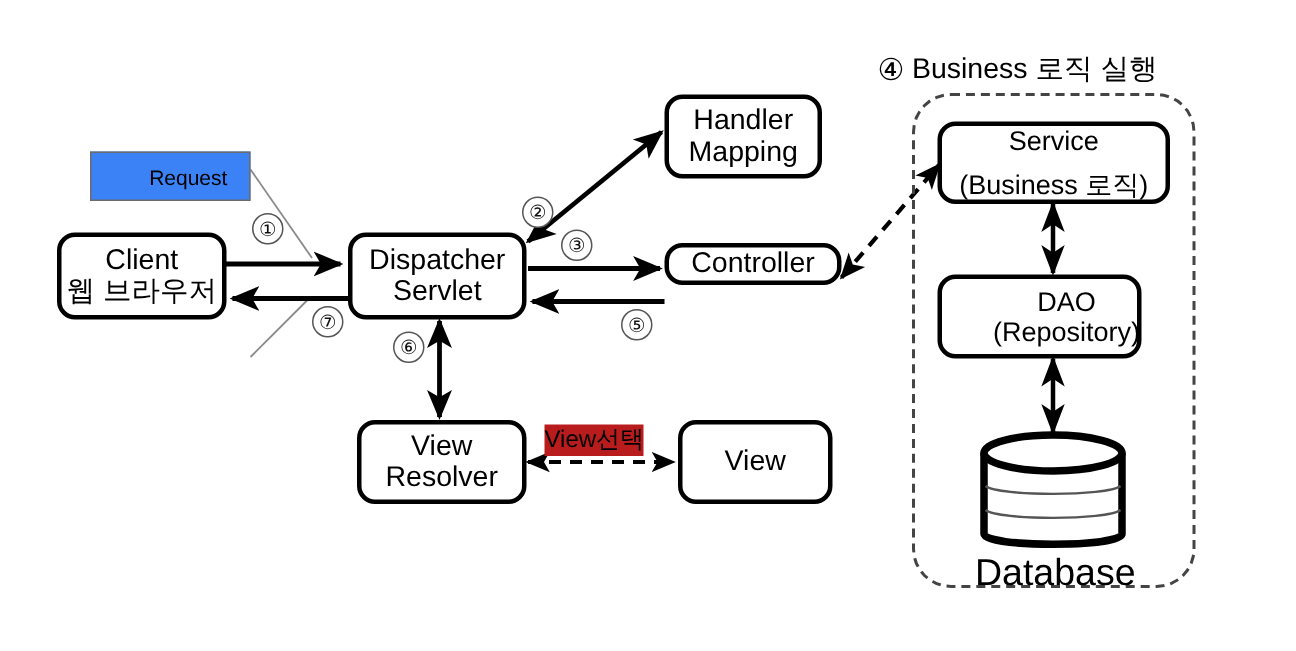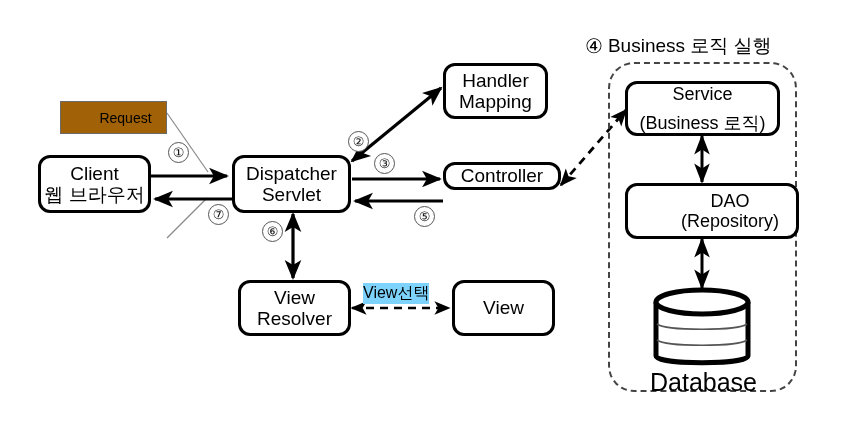--- a/index.html
+++ b/index.html
@@ -43,21 +43,21 @@
   .node .ln {
     display: block;
     white-space: nowrap;
   }
 
   
   .callout {
     position: absolute;
     box-sizing: border-box;
     border: 1px solid #6b6b6b;
-    background: #a16207;
+    background: #3b82f6;
     display: flex;
     align-items: center;
     justify-content: center;
     color: #000000;
     z-index: 4;
     padding-left: 24px;
   }
 
   
   .group-box {
@@ -93,21 +93,21 @@
     color: #111111;
     background: #ffffff;
     z-index: 6;
   }
 
   
   .edge-label {
     position: absolute;
     white-space: nowrap;
     color: #000000;
-    background: #7dd3fc;
+    background: #b91c1c;
     z-index: 5;
   }
 
   
   .db {
     position: absolute;
     z-index: 3;
   }
   .db-caption {
     position: absolute;
@@ -196,21 +196,21 @@
 
   <div class="node" style="left:452px; top:280px; width:103px; height:56px; font-size:19px;">
     <span class="ln">View</span>
   </div>
 
   <div class="node" style="left:625px; top:81px; width:155px; height:55px; font-size:18px;justify-content:space-between;">
     <span class="ln">Service</span>
     <span class="ln">(Business 로직)</span>
   </div>
 
-  <div class="node" style="left:625px; top:183px; width:174px; height:56px; font-size:18px;padding-left:36px;">
+  <div class="node" style="left:625px; top:183px; width:136px; height:56px; font-size:18px;padding-left:36px;">
     <span class="ln">DAO</span>
     <span class="ln">(Repository)</span>
   </div>
 
   <svg class="db" style="left:650px; top:286px; width:104px; height:86px;" viewBox="0 0 104 86" xmlns="http://www.w3.org/2000/svg">
     <path d="M6,16 L6,70" stroke="#000" stroke-width="5" fill="none"></path>
     <path d="M98,16 L98,70" stroke="#000" stroke-width="5" fill="none"></path>
     <path d="M6,70 C6,79 98,79 98,70" stroke="#000" stroke-width="5" fill="none"></path>
     <ellipse cx="52" cy="16" rx="46" ry="12" stroke="#000" stroke-width="5" fill="#fff"></ellipse>
     <path d="M7,38 C16,45 88,45 97,38" stroke="#555" stroke-width="1.6" fill="none"></path>

